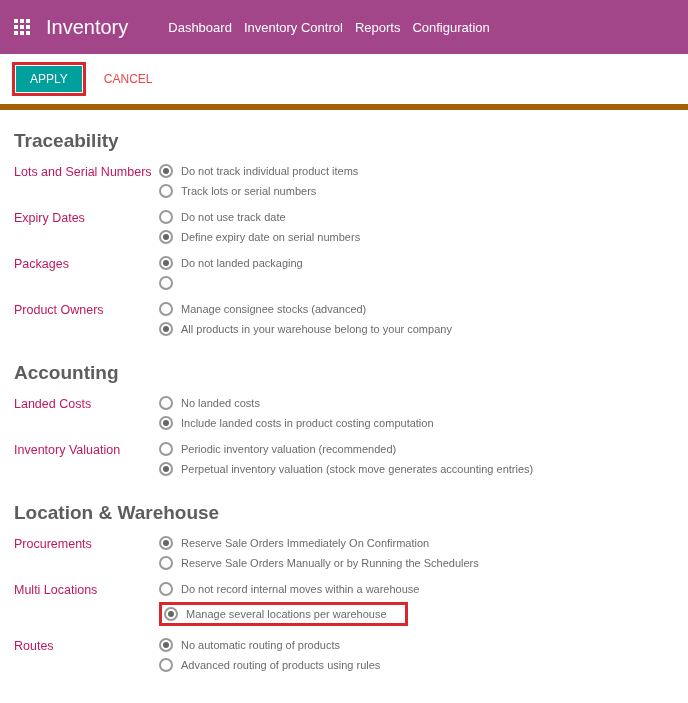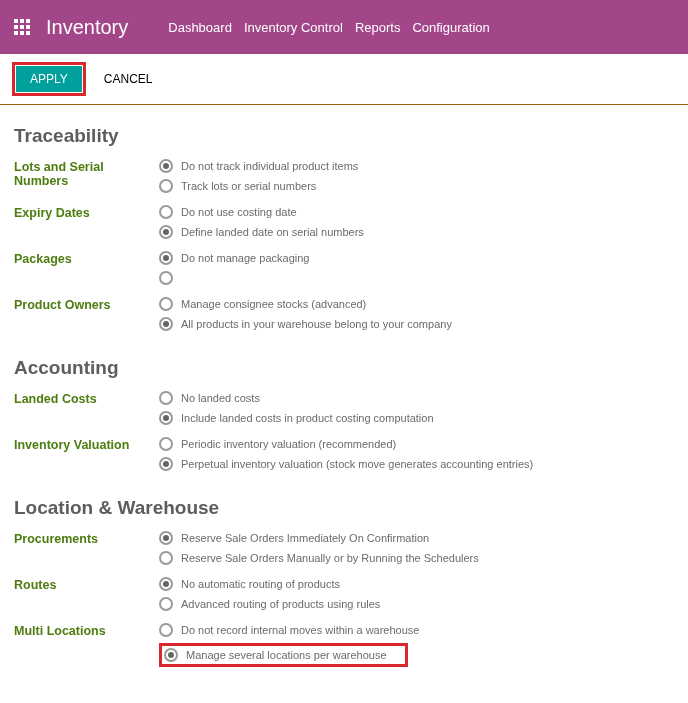--- a/index.html
+++ b/index.html
@@ -5,31 +5,31 @@
   * { box-sizing: border-box; margin: 0; padding: 0; }
   body { font-family: -apple-system, BlinkMacSystemFont, "Segoe UI", Arial, sans-serif; font-size: 13px; color: #4c4c4c; background: #fff; width: 688px; }
   
   .navbar { background: #a24689; color: #fff; height: 54px; display: flex; align-items: center; padding: 0 8px; }
   .apps-icon { display: grid; grid-template-columns: repeat(3, 4px); grid-template-rows: repeat(3, 4px); gap: 2px; padding: 6px; cursor: pointer; }
   .apps-icon span { background: #fff; width: 4px; height: 4px; }
   .brand { font-size: 20px; font-weight: 500; margin-left: 10px; margin-right: 40px; }
   .nav-links { display: flex; gap: 12px; font-size: 13px; }
   .nav-links a { color: #fff; text-decoration: none; cursor: pointer; }
   
-  .action-bar { padding: 8px 12px; border-bottom: 1px solid #a16207; display: flex; gap: 8px; align-items: center; }
+  .action-bar { padding: 8px 12px; border-bottom: 6px solid #a16207; display: flex; gap: 8px; align-items: center; }
   .btn-apply { background: #00a09d; color: #fff; border: none; padding: 6px 14px; font-size: 12px; cursor: pointer; }
   .apply-highlight { border: 3px solid #d9272e; display: inline-block; padding: 1px; }
-  .btn-cancel { background: none; border: none; color: #000000; font-size: 12px; cursor: pointer; padding: 6px 10px; }
+  .btn-cancel { background: none; border: none; color: #ef4444; font-size: 12px; cursor: pointer; padding: 6px 10px; }
   
   .content { padding: 14px 14px 20px; }
   .section-title { font-size: 19px; color: #5d5d5d; font-weight: 700; margin-top: 20px; margin-bottom: 12px; }
   .section-title:first-child { margin-top: 6px; }
   
   .setting-row { display: flex; margin-bottom: 6px; align-items: flex-start; }
-  .setting-label { width: 145px; font-size: 12.5px; font-weight: 700; color: #4d7c0f; flex-shrink: 0; padding-top: 1px; }
+  .setting-label { width: 145px; font-size: 12.5px; font-weight: 400; color: #be185d; flex-shrink: 0; padding-top: 1px; }
   .options { flex: 1; }
   .option { display: flex; align-items: center; margin-bottom: 6px; }
   .radio { width: 14px; height: 14px; border: 2px solid #999; border-radius: 50%; margin-right: 8px; display: inline-flex; align-items: center; justify-content: center; flex-shrink: 0; cursor: pointer; }
   .radio.selected::after { content: ""; width: 6px; height: 6px; background: #666; border-radius: 50%; }
   .option-text { color: #6b6b6b; font-size: 11px; }
   .highlight-box { border: 3px solid #d9272e; padding: 2px 18px 2px 2px; display: inline-flex; align-items: center; }
 </style>
 </head>
 <body>
 
@@ -77,35 +77,35 @@
           <span class="option-text">Track lots or serial numbers</span>
         </div>
     </div>
   </div>
 
   <div class="setting-row">
     <div class="setting-label">Expiry Dates</div>
     <div class="options">
       <div class="option">
           <span class="radio"></span>
-          <span class="option-text">Do not use costing date</span>
-        </div>
-      <div class="option">
-          <span class="radio selected"></span>
-          <span class="option-text">Define landed date on serial numbers</span>
+          <span class="option-text">Do not use track date</span>
+        </div>
+      <div class="option">
+          <span class="radio selected"></span>
+          <span class="option-text">Define expiry date on serial numbers</span>
         </div>
     </div>
   </div>
 
   <div class="setting-row">
     <div class="setting-label">Packages</div>
     <div class="options">
       <div class="option">
           <span class="radio selected"></span>
-          <span class="option-text">Do not manage packaging</span>
+          <span class="option-text">Do not landed packaging</span>
         </div>
       <div class="option">
           <span class="radio"></span>
         </div>
     </div>
   </div>
 
   <div class="setting-row">
     <div class="setting-label">Product Owners</div>
     <div class="options">
@@ -155,47 +155,47 @@
   <div class="setting-row">
     <div class="setting-label">Procurements</div>
     <div class="options">
       <div class="option">
           <span class="radio selected"></span>
           <span class="option-text">Reserve Sale Orders Immediately On Confirmation</span>
         </div>
       <div class="option">
           <span class="radio"></span>
           <span class="option-text">Reserve Sale Orders Manually or by Running the Schedulers</span>
-        </div>
-    </div>
-  </div>
-
-  <div class="setting-row">
-    <div class="setting-label">Routes</div>
-    <div class="options">
-      <div class="option">
-          <span class="radio selected"></span>
-          <span class="option-text">No automatic routing of products</span>
-        </div>
-      <div class="option">
-          <span class="radio"></span>
-          <span class="option-text">Advanced routing of products using rules</span>
         </div>
     </div>
   </div>
 
   <div class="setting-row">
     <div class="setting-label">Multi Locations</div>
     <div class="options">
       <div class="option">
           <span class="radio"></span>
           <span class="option-text">Do not record internal moves within a warehouse</span>
         </div>
       <div class="option">
         <span class="highlight-box">
           <span class="radio selected"></span>
             <span class="option-text">Manage several locations per warehouse</span>
         </span>
       </div>
     </div>
   </div>
 
+  <div class="setting-row">
+    <div class="setting-label">Routes</div>
+    <div class="options">
+      <div class="option">
+          <span class="radio selected"></span>
+          <span class="option-text">No automatic routing of products</span>
+        </div>
+      <div class="option">
+          <span class="radio"></span>
+          <span class="option-text">Advanced routing of products using rules</span>
+        </div>
+    </div>
+  </div>
+
 </div>
 
 </body></html>

